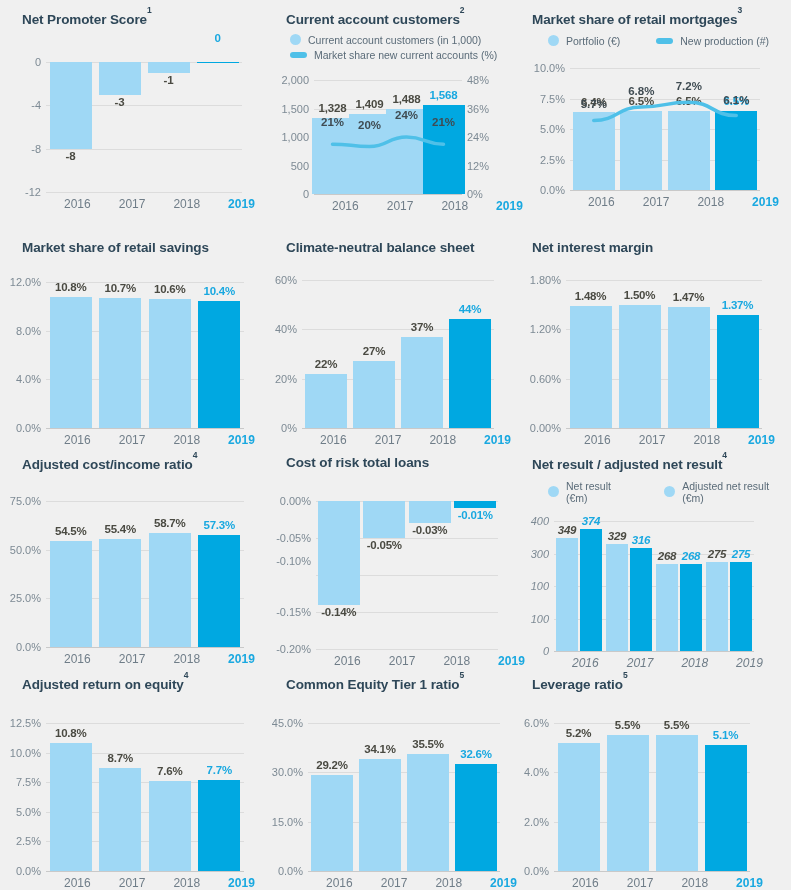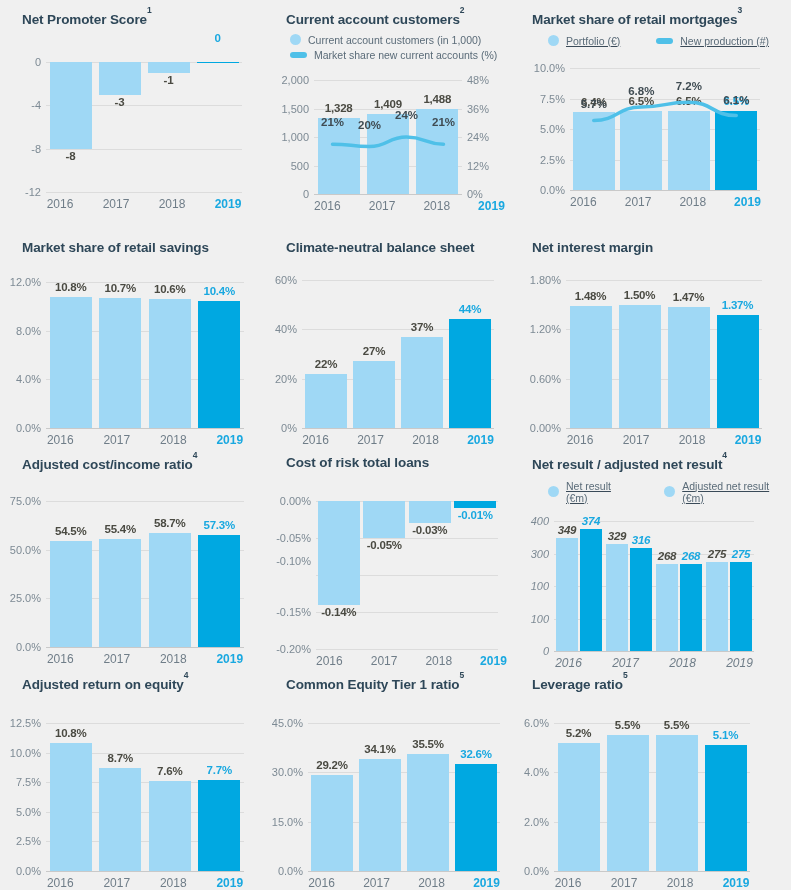--- a/index.html
+++ b/index.html
@@ -20,21 +20,21 @@
   .panel { position: relative; padding: 0 8px; }
   .ptitle {
     font-size: 13.5px; font-weight: bold; color: #2e4758;
     letter-spacing: -.1px; padding: 10px 0 0 14px; line-height: 1.2;
   }
   .ptitle sup { font-size: 8.5px; font-weight: bold; top: -.55em; position: relative; }
 
   
   .legend { display: flex; align-items: center; gap: 7px; font-size: 10.5px; color: #5a6b78; }
   .legend-rows { padding: 6px 0 0 18px; display: flex; flex-direction: column; gap: 3px; }
-  .legend-inline { padding: 7px 0 0 30px; display: flex; gap: 36px; text-decoration: underline; }
+  .legend-inline { padding: 7px 0 0 30px; display: flex; gap: 36px; }
   .lg-dot { width: 11px; height: 11px; border-radius: 50%; background: #9fd8f5; flex: none; }
   .lg-line { width: 17px; height: 6px; border-radius: 3px; background: #4fc0e8; flex: none; }
 
   
   .plot { position: absolute; }
   .gridline { position: absolute; left: 0; right: 0; height: 1px; background: #dcdcdc; }
   .axisbase { position: absolute; left: 0; right: 0; height: 1px; background: #c9c9c9; }
   .ytick {
     position: absolute; right: 100%; transform: translateY(-50%);
     padding-right: 5px; font-size: 11px; color: #7d8a94; white-space: nowrap;
@@ -44,21 +44,21 @@
   }
   .bars { position: absolute; left: 0; right: 0; top: 0; bottom: 0; display: flex; }
   .slot { flex: 1; position: relative; display: flex; justify-content: center; align-items: flex-end; }
   .bar { position: absolute; background: #9fd8f5; }
   .bar.hl { background: #00a8e1; }
   .blabel {
     position: absolute; font-size: 11.5px; font-weight: bold; color: #4a4a42;
     white-space: nowrap; letter-spacing: -.2px;
   }
   .blabel.hl { color: #19a8e0; }
-  .xlabels { position: absolute; left: 0; right: 0; display: flex; gap: 28px; }
+  .xlabels { position: absolute; left: 18px; right: 0; display: flex; gap: 28px; }
   .xlab {
     flex: 1; text-align: center; font-size: 12px; color: #6f7d88; padding-top: 5px;
   }
   .xlab.hl { color: #19a8e0; font-weight: bold; }
   svg.overlay { position: absolute; left: 0; top: 0; overflow: visible; }
   .linelab {
     position: absolute; font-size: 11.5px; font-weight: bold; color: #3f4b52;
     transform: translate(-50%, -50%); white-space: nowrap;
     paint-order: stroke; -webkit-text-stroke: 3px #fff;
   }
@@ -140,20 +140,24 @@
             <div class="blabel" style="left: 50%; transform: translateX(-50%); top: 22.304px;">1,328</div>
           </div>
           <div class="slot">
             <div class="bar" style="left: 50%; transform: translateX(-50%); width: 42px; top: 33.687px; height: 80.313px;"></div>
             <div class="blabel" style="left: 50%; transform: translateX(-50%); top: 17.687px;">1,409</div>
           </div>
           <div class="slot">
             <div class="bar" style="left: 50%; transform: translateX(-50%); width: 42px; top: 29.184px; height: 84.816px;"></div>
             <div class="blabel" style="left: 50%; transform: translateX(-50%); top: 13.184px;">1,488</div>
           </div>
+          <div class="slot">
+            <div class="bar hl" style="left: 50%; transform: translateX(-50%); width: 42px; top: 24.624px; height: 89.376px;"></div>
+            <div class="blabel hl" style="left: 50%; transform: translateX(-50%); top: 8.624px;">1,568</div>
+          </div>
         </div>
         <svg class="overlay" width="148" height="114">
           <path d="M 18.5 64.125 C 37 64.125, 37 66.5, 55.5 66.5 C 74 66.5, 74 57, 92.5 57 C 111 57, 111 64.125, 129.5 64.125" fill="none" stroke="#4fc0e8" stroke-width="3.5" stroke-linecap="round"></path>
         </svg>
         <div class="linelab" style="left: 18.5px; top: 42.125px; color: rgb(63, 75, 82);"><span>21%</span></div>
         <div class="linelab" style="left: 55.5px; top: 44.5px; color: rgb(63, 75, 82);"><span>20%</span></div>
         <div class="linelab" style="left: 92.5px; top: 35px; color: rgb(63, 75, 82);"><span>24%</span></div>
         <div class="linelab" style="left: 129.5px; top: 42.125px; color: rgb(63, 75, 82);"><span>21%</span></div>
         <div class="xlabels" style="top: 114px;">
           <div class="xlab">2016</div>

